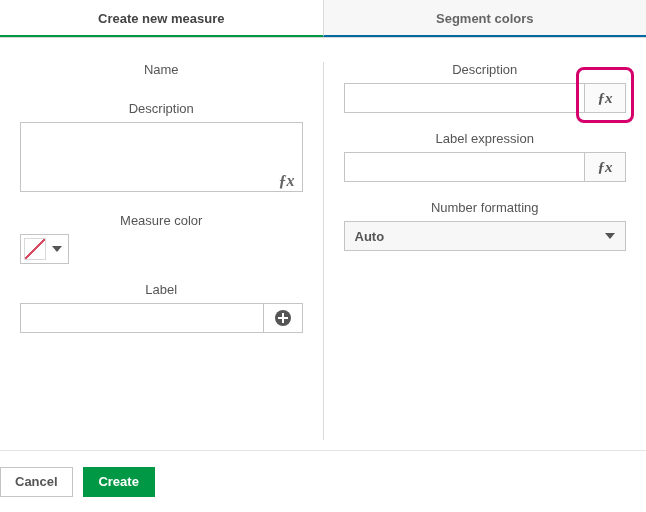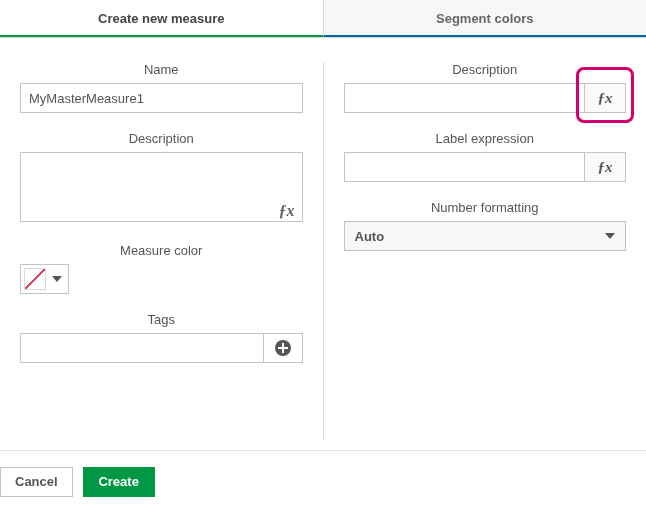--- a/index.html
+++ b/index.html
@@ -236,40 +236,39 @@
 
   <div class="tabs">
     <div class="tab active">Create new measure</div>
     <div class="tab">Segment colors</div>
   </div>
 
   <div class="body" style="position:relative;">
 
     <div class="col left">
       <span class="field-label">Name</span>
-      <input class="text-input" type="text" value="MyMasterMeasure1" style="">
       <div class="gap"></div>
 
       <span class="field-label">Description</span>
       <div class="textarea-wrap">
         <textarea class="textarea desc" style=""></textarea>
         <span class="fx-corner">ƒx</span>
       </div>
       <div class="gap"></div>
 
       <span class="field-label">Measure color</span>
       <div class="color-dd">
         <div class="color-swatch"></div>
         <svg class="tri tri-svg" width="10" height="6">
             <polygon points="0,0 10,0 5,6" fill="#555"></polygon>
           </svg>
       </div>
       <div class="gap"></div>
 
-      <span class="field-label">Tags</span>
+      <span class="field-label">Label</span>
       <div class="tags-row">
         <input class="text-input" type="text" value="" style="">
         <div class="plus-btn">
           <svg width="18" height="18">
             <circle cx="9" cy="9" r="8" fill="#555"></circle>
             <rect x="8" y="4" width="2" height="10" fill="#fff"></rect>
             <rect x="4" y="8" width="10" height="2" fill="#fff"></rect>
           </svg>
         </div>
       </div>

